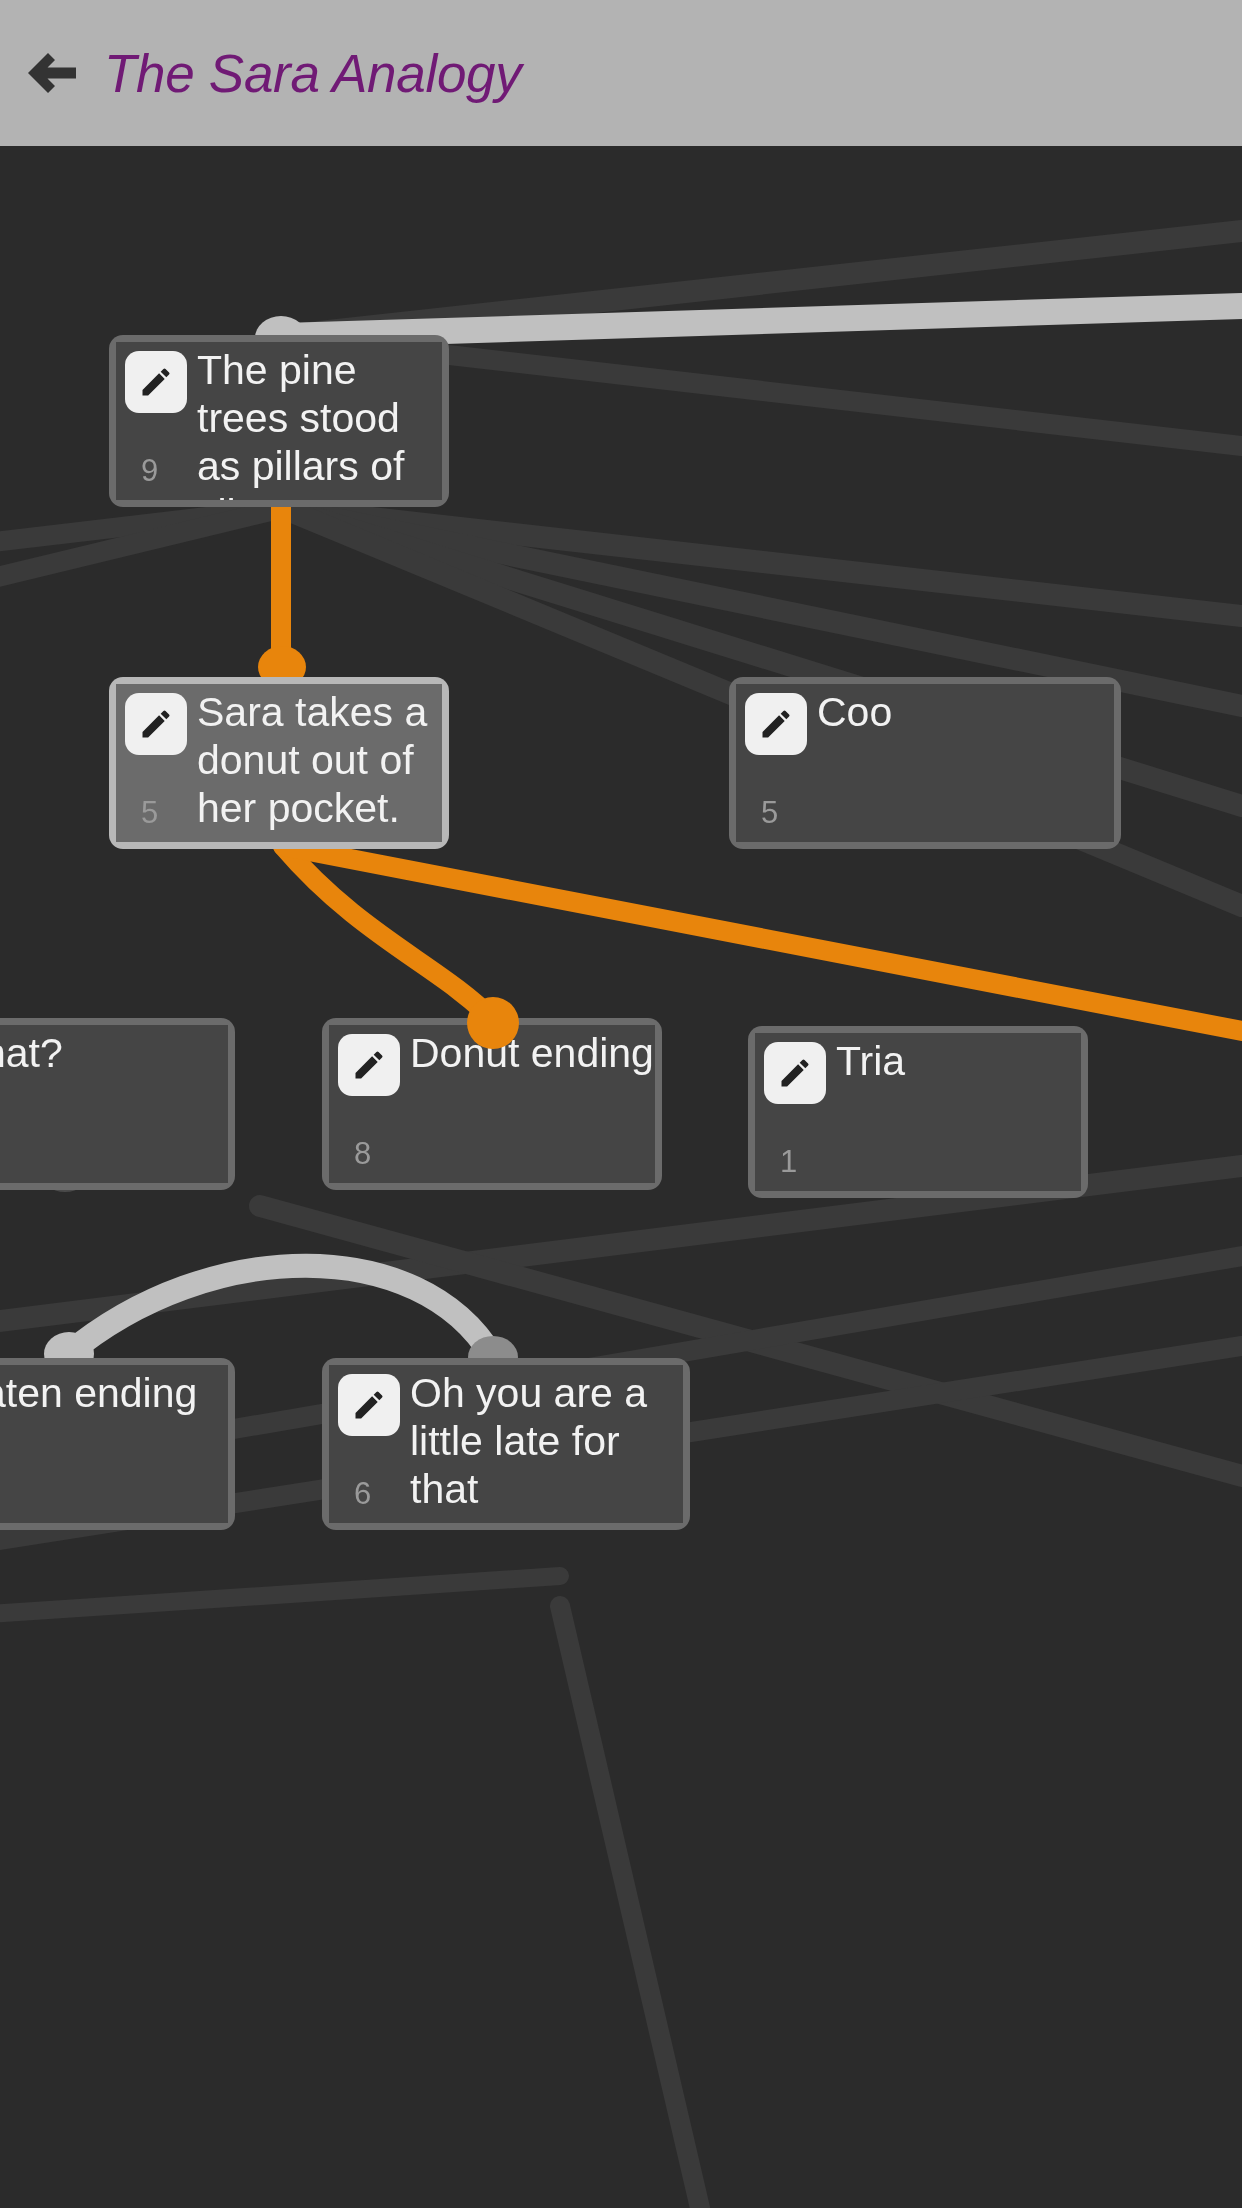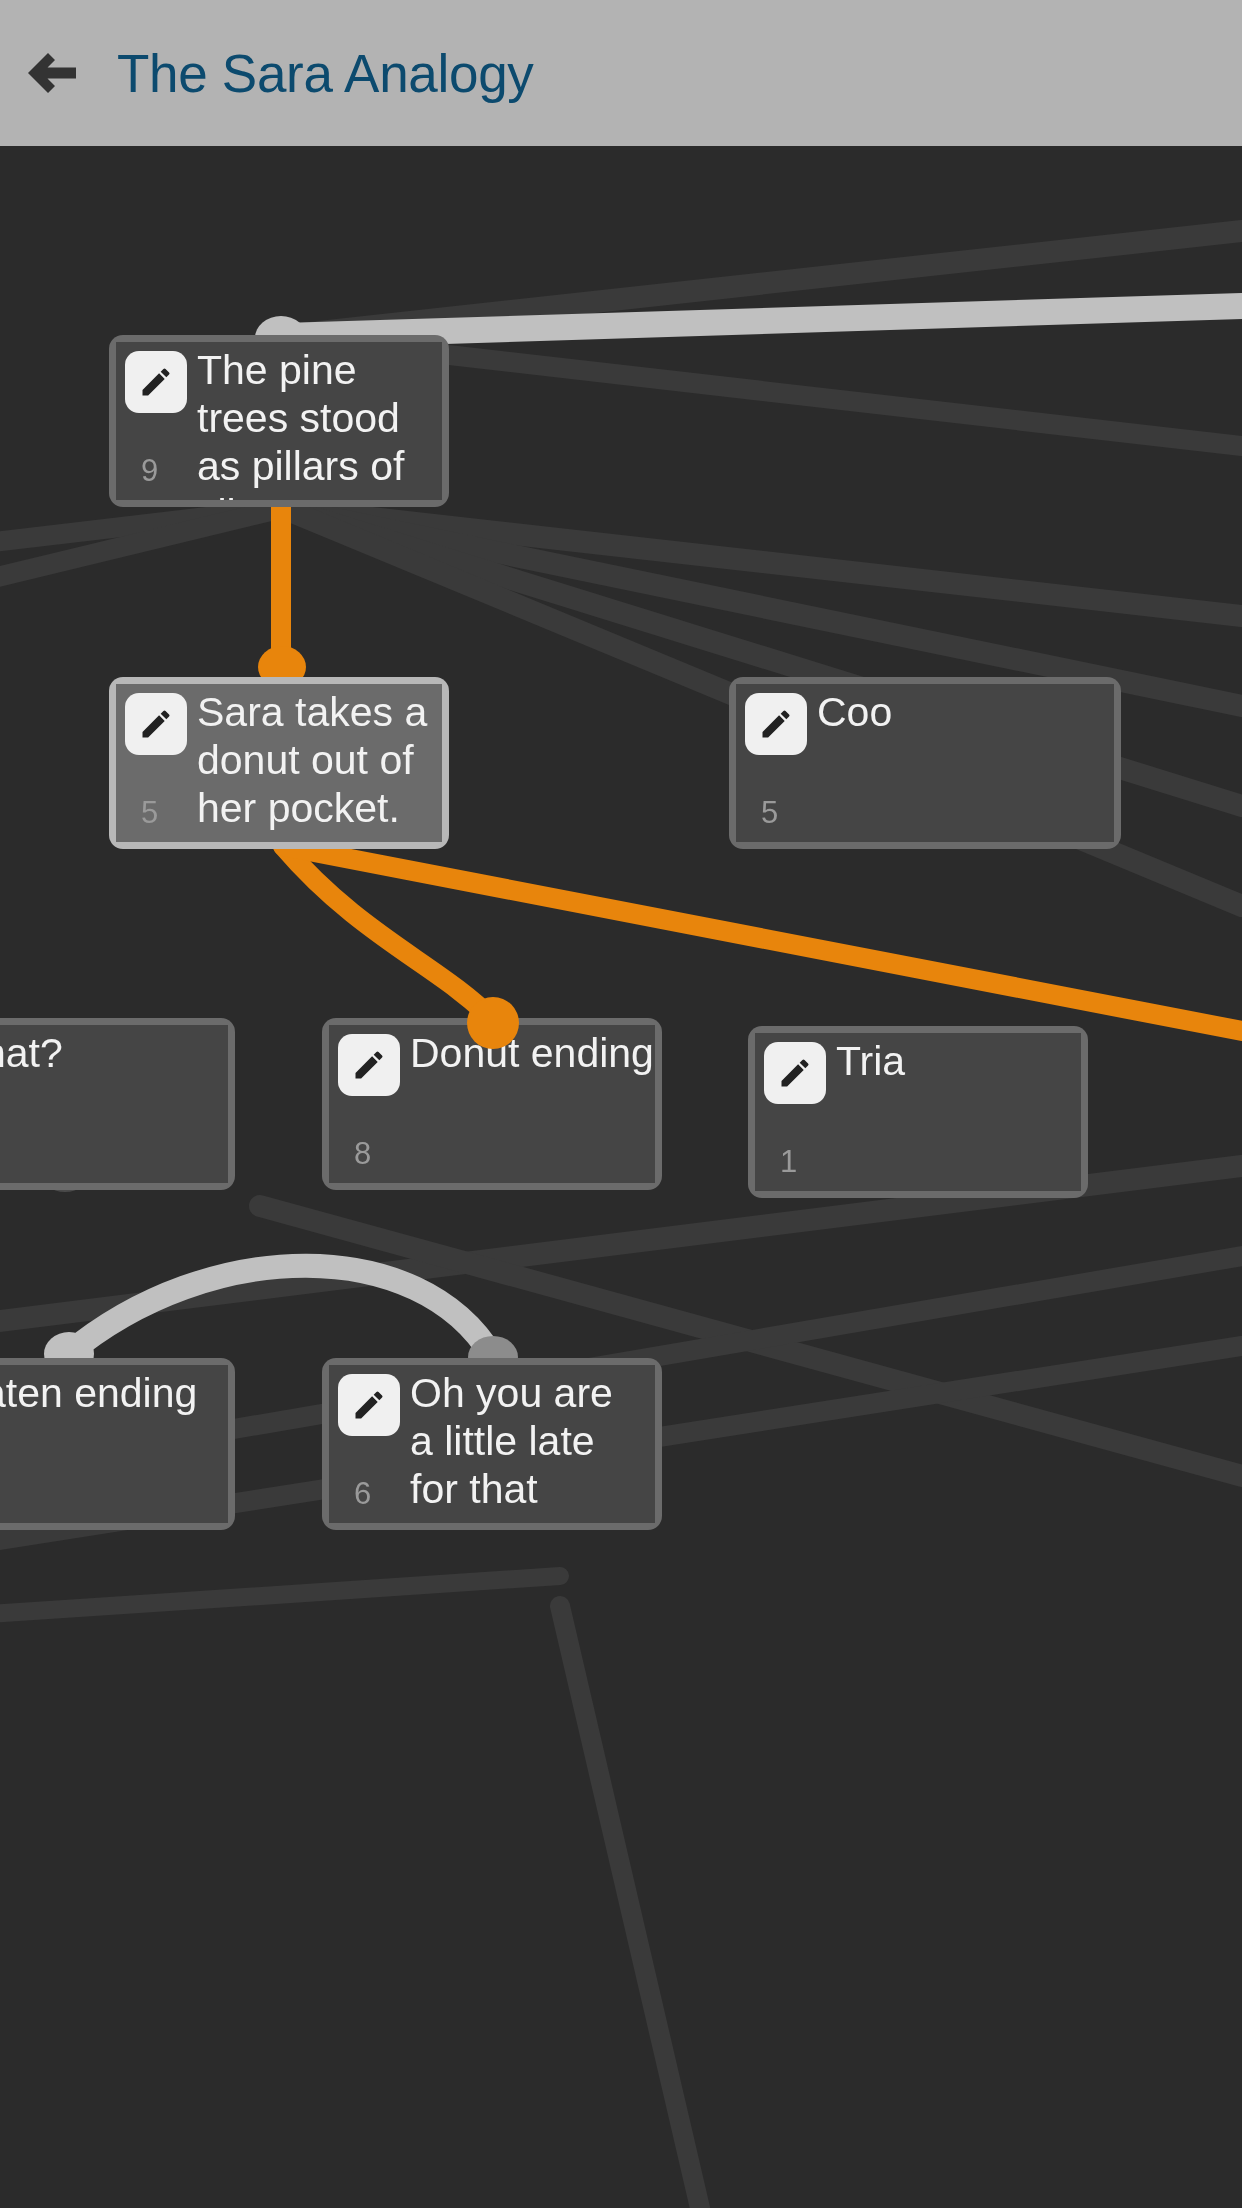--- a/index.html
+++ b/index.html
@@ -10,22 +10,22 @@
   #app-header{
     position:absolute; left:0; top:0; width:1242px; height:146px;
     background:#b3b3b3; display:flex; align-items:center; z-index:50;
   }
   #back-btn{
     width:104px; height:146px; display:flex; align-items:center; justify-content:center;
     cursor:pointer; background:transparent; border:none;
   }
   #back-btn svg{ display:block; }
   #header-title{
-    color:#0c4a6e; font-size:53px; letter-spacing:-0.3px; font-weight:400;
-    margin-left:13px; white-space:nowrap;
+    color:#701a75; font-size:53px; letter-spacing:-0.3px; font-weight:400;
+    margin-left:0; white-space:nowrap;font-style:italic;
   }
 
   
   #graph-canvas{
     position:absolute; left:0; top:146px; width:1242px; height:2062px;
     background:#2b2b2b; overflow:hidden;
   }
   #edge-layer{ position:absolute; left:0; top:0; width:1242px; height:2062px; }
 
   
@@ -199,21 +199,21 @@
   </div>
 
   <div class="node normal" style="left:-130px; top:1212px; width:365px; height:172px;">
     <div class="inner">
 
       <div class="node-text" style="left:106px;">aten ending</div>
       <div class="node-count"></div>
     </div>
   </div>
 
-  <div class="node normal" style="left:322px; top:1212px; width:340px; height:172px;">
+  <div class="node normal" style="left:322px; top:1212px; width:368px; height:172px;">
     <div class="inner">
       <div class="node-icon">
         <svg width="36" height="36" viewBox="0 0 24 24">
           <path d="M3 17.25V21h3.75L17.81 9.94l-3.75-3.75L3 17.25zM20.71 7.04a1 1 0 0 0 0-1.41l-2.34-2.34a1 1 0 0 0-1.41 0l-1.83 1.83 3.75 3.75 1.83-1.83z" fill="#222222"></path>
         </svg>
       </div>
       <div class="node-text wrapped">Oh you are a little late for that</div>
       <div class="node-count">6</div>
     </div>
   </div>

